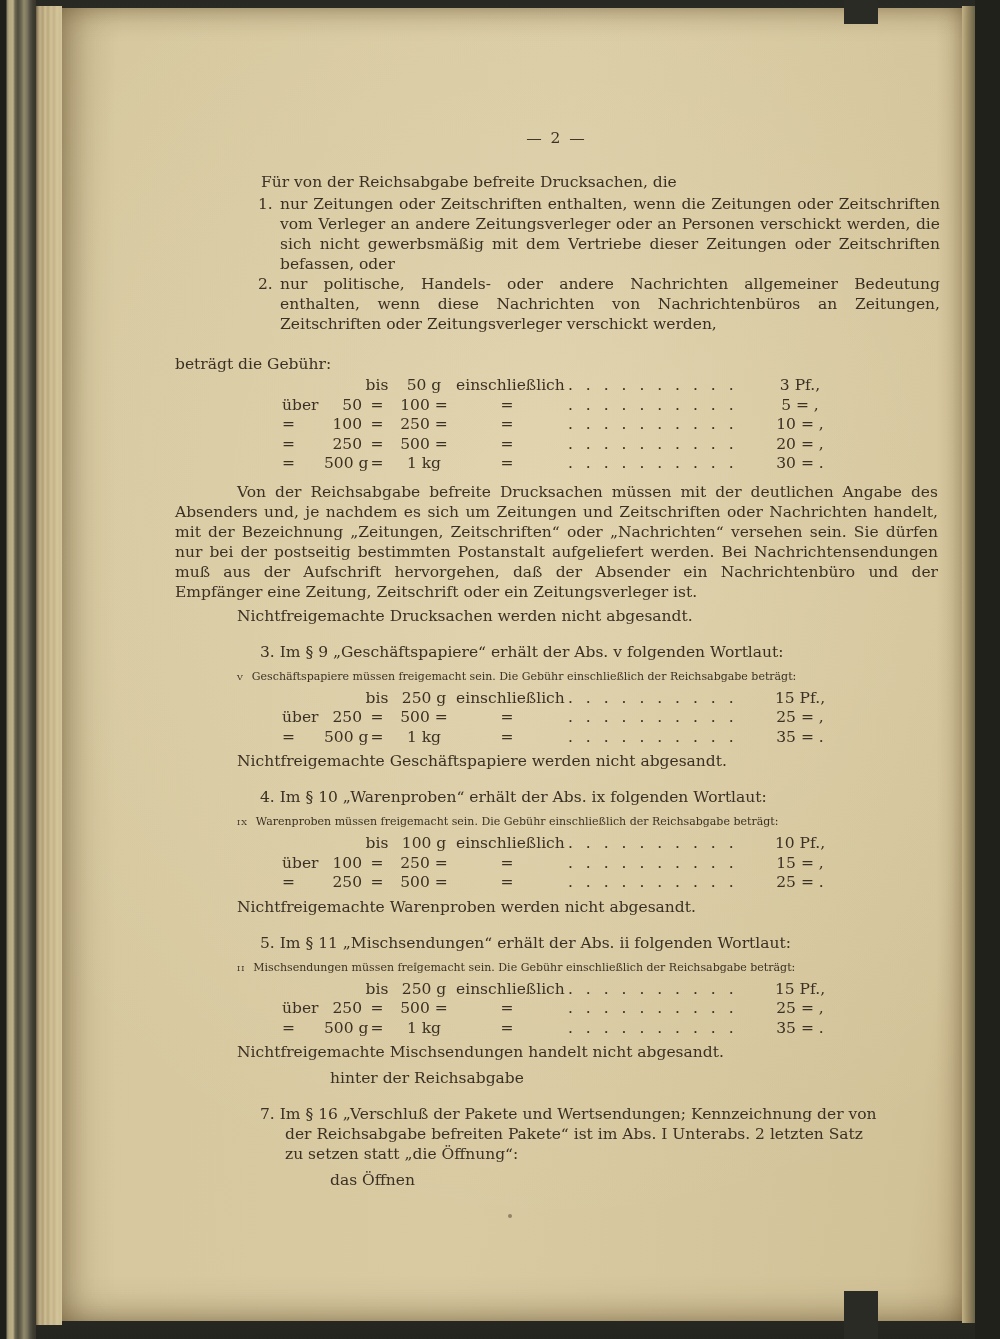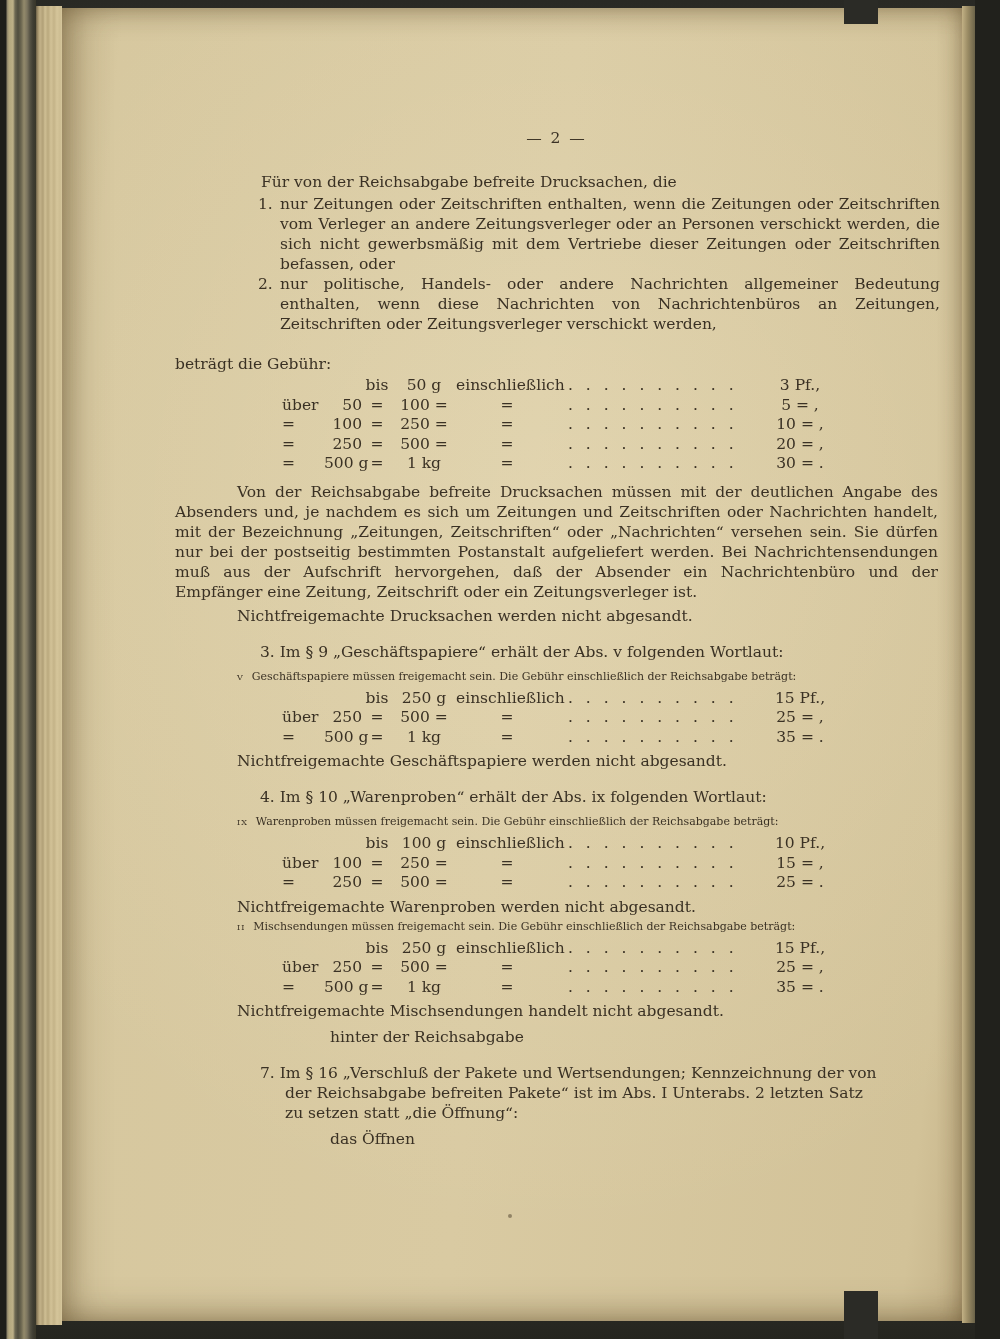--- a/index.html
+++ b/index.html
@@ -136,20 +136,21 @@
       </div>
       <div class="frow">
         <span class="ca">über</span><span class="cb">100</span><span class="cc">=</span><span class="cd">250 =</span><span class="ce">=</span><span class="cdots">. . . . . . . . . .</span><span class="cp">15 = ,</span>
       </div>
       <div class="frow">
         <span class="ca">=</span><span class="cb">250</span><span class="cc">=</span><span class="cd">500 =</span><span class="ce">=</span><span class="cdots">. . . . . . . . . .</span><span class="cp">25 = .</span>
       </div>
     </div>
     <div class="note">Nichtfreigemachte Warenproben werden nicht abgesandt.</div>
 
+    <div class="sec-head">5. Im § 11 „Mischsendungen“ erhält der Abs. ii folgenden Wortlaut:</div>
     <div class="markerline">
       <span class="marker">ii</span><span>Mischsendungen müssen freigemacht sein. Die Gebühr einschließlich der Reichsabgabe beträgt:</span>
     </div>
     <div class="fee-table">
       <div class="frow">
         <span class="ca"></span><span class="cb"></span><span class="cc">bis</span><span class="cd">250 g</span><span class="ce">einschließlich</span><span class="cdots">. . . . . . . . . .</span><span class="cp">15 Pf.,</span>
       </div>
       <div class="frow">
         <span class="ca">über</span><span class="cb">250</span><span class="cc">=</span><span class="cd">500 =</span><span class="ce">=</span><span class="cdots">. . . . . . . . . .</span><span class="cp">25 = ,</span>
       </div>

